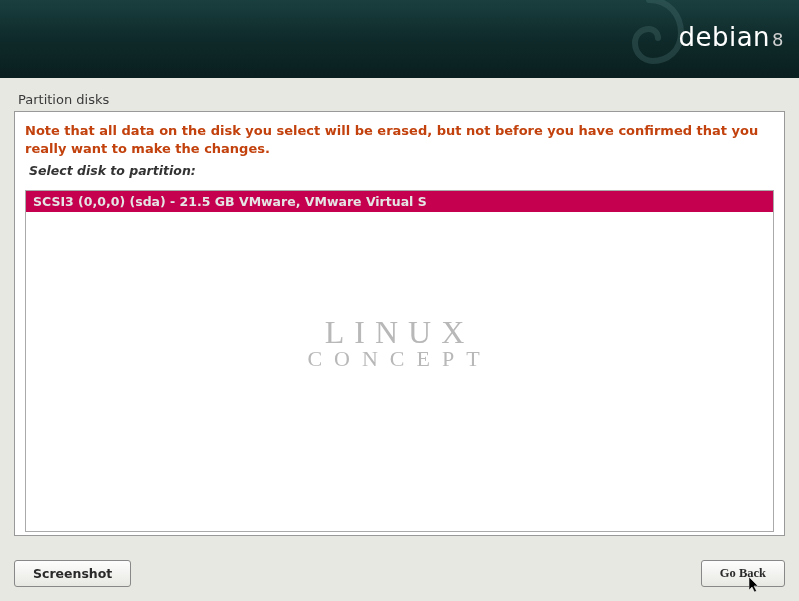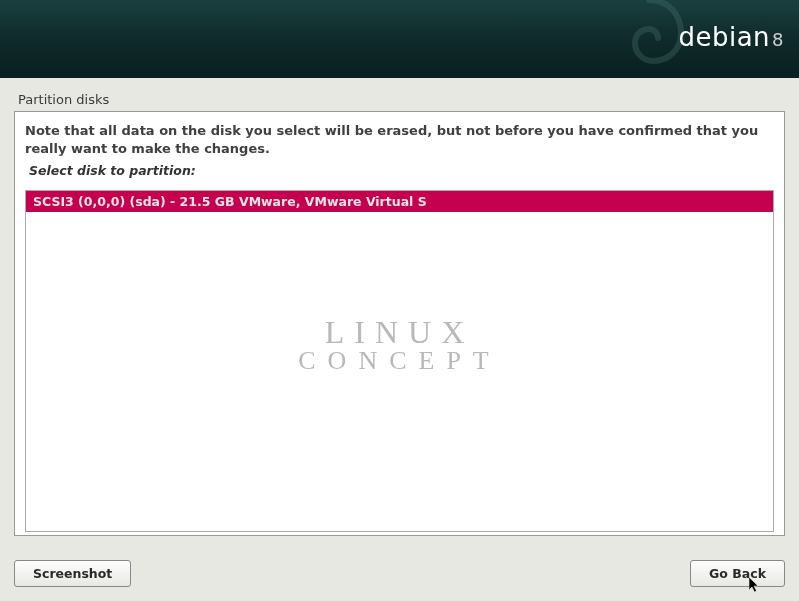--- a/index.html
+++ b/index.html
@@ -69,21 +69,21 @@
       border: 1px solid #999;
       background: #ffffff;
       height: 425px;
       position: relative;
     }
     
     .warning-text {
       padding: 10px 0 6px 10px;
       font-size: 13px;
       font-weight: bold;
-      color: #404040;
+      color: #c2410c;
       line-height: 1.35;
     }
     
     .instruction-text {
       padding: 0 14px 6px 14px;
       font-size: 12.5px;
       font-style: italic;
       color: #333;
       font-weight: bold;
     }
@@ -117,39 +117,40 @@
       line-height: 1;
     }
     
     .watermark .wm-line1 {
       font-size: 32px;
       font-weight: 300;
       font-family: Georgia, serif;
     }
     
     .watermark .wm-line2 {
-      font-size: 26px;
+      font-size: 22px;
       font-weight: 300;
       font-family: Georgia, serif;
       letter-spacing: 12px;
     }
     
     .button-bar {
       position: absolute;
       bottom: 14px;
       left: 14px;
       right: 14px;
       display: flex;
       justify-content: space-between;
       align-items: center;
     }
     
     .button-group-right {
       display: flex;
       gap: 8px;
+      font-family: Liberation Serif, serif;
     }
     
     .btn {
       background: linear-gradient(180deg, #fdfdfd 0%, #e8e8e3 100%);
       border: 1px solid #888;
       border-radius: 3px;
       padding: 5px 18px;
       font-size: 12.5px;
       font-weight: bold;
       color: #2a2a2a;

